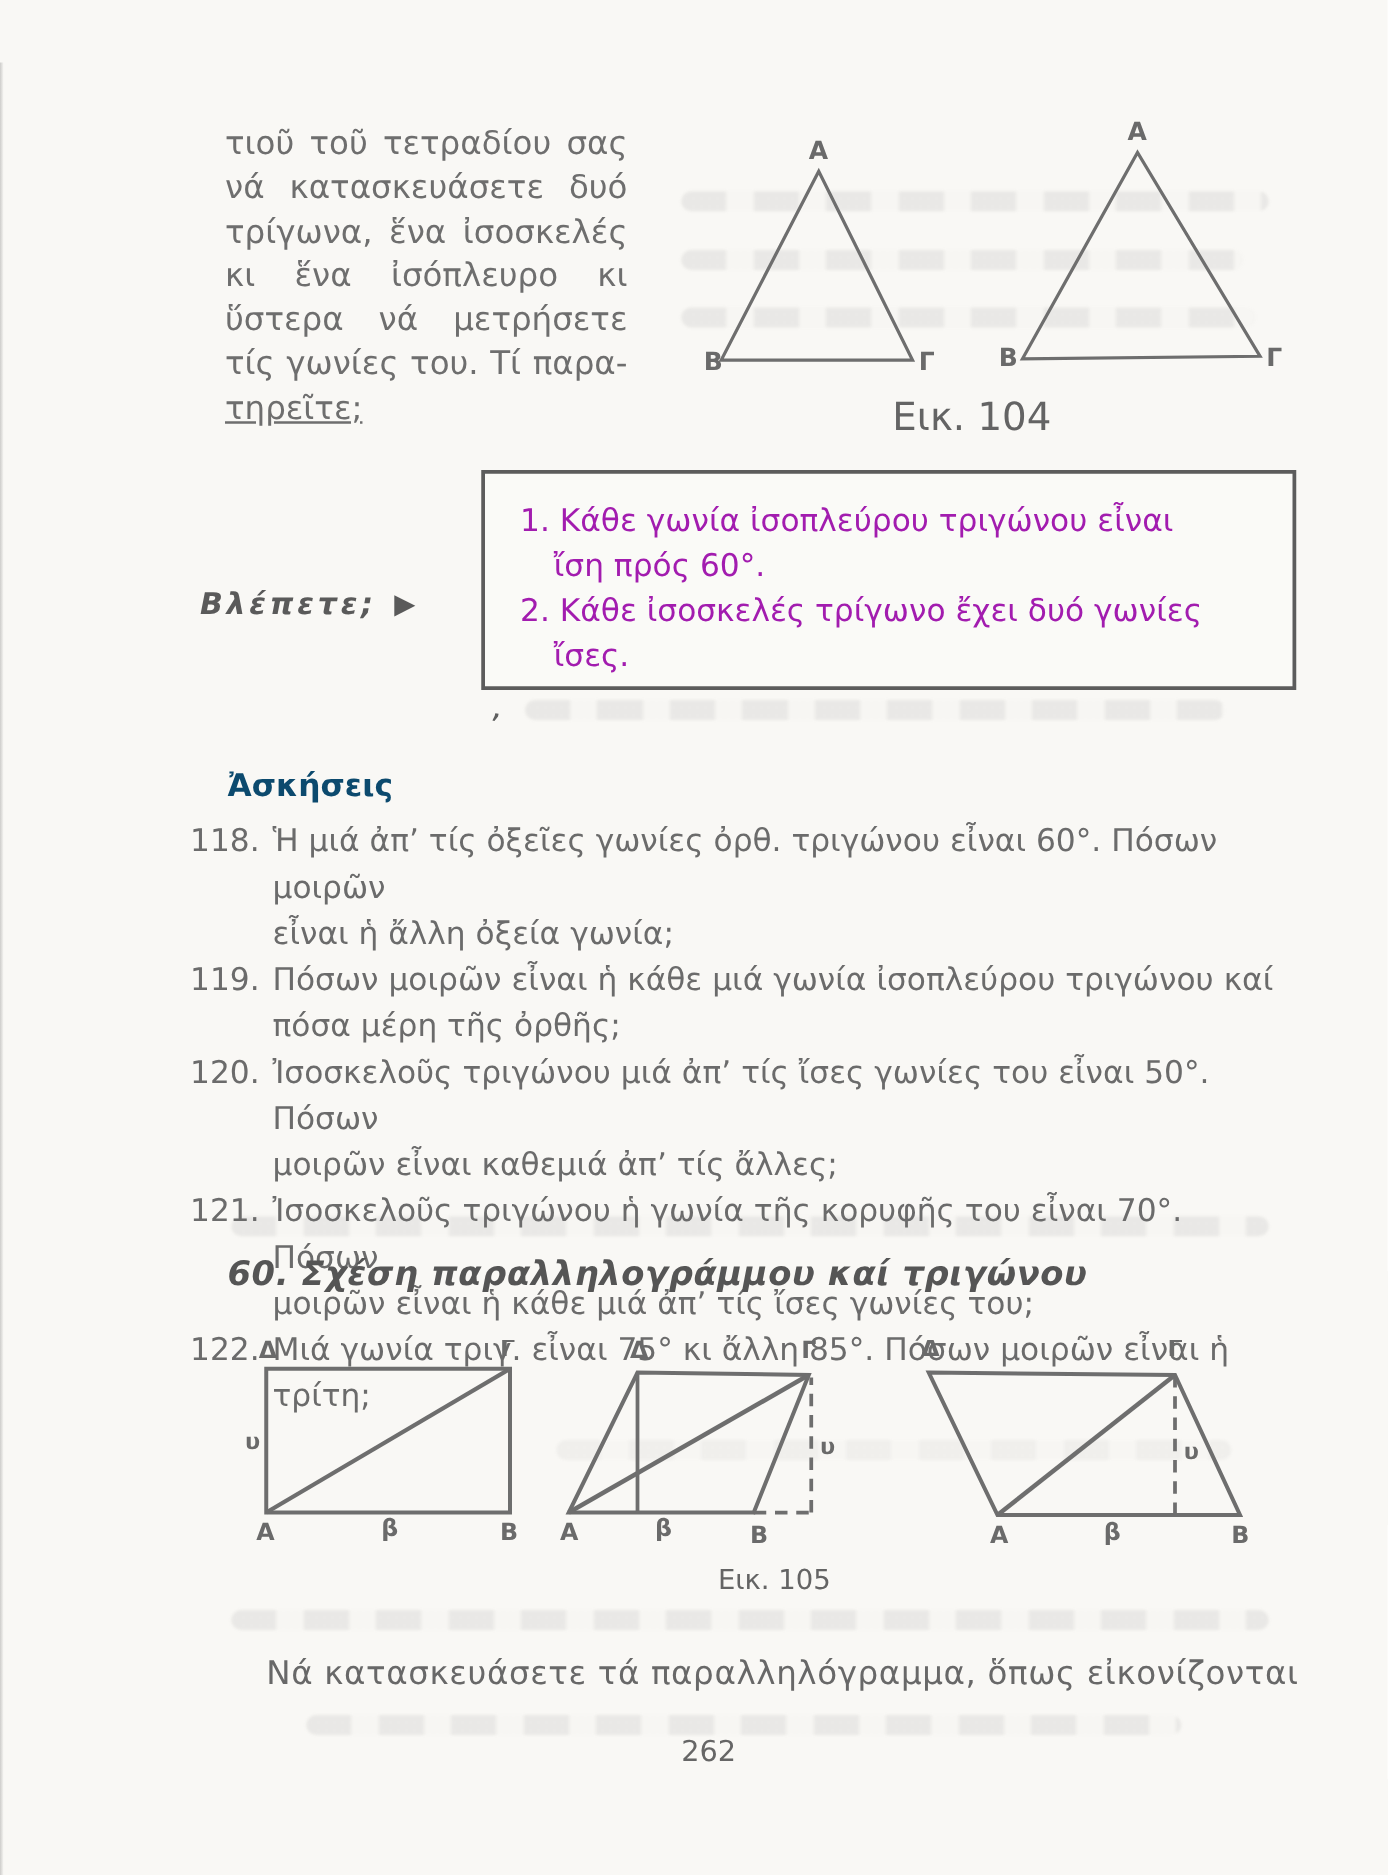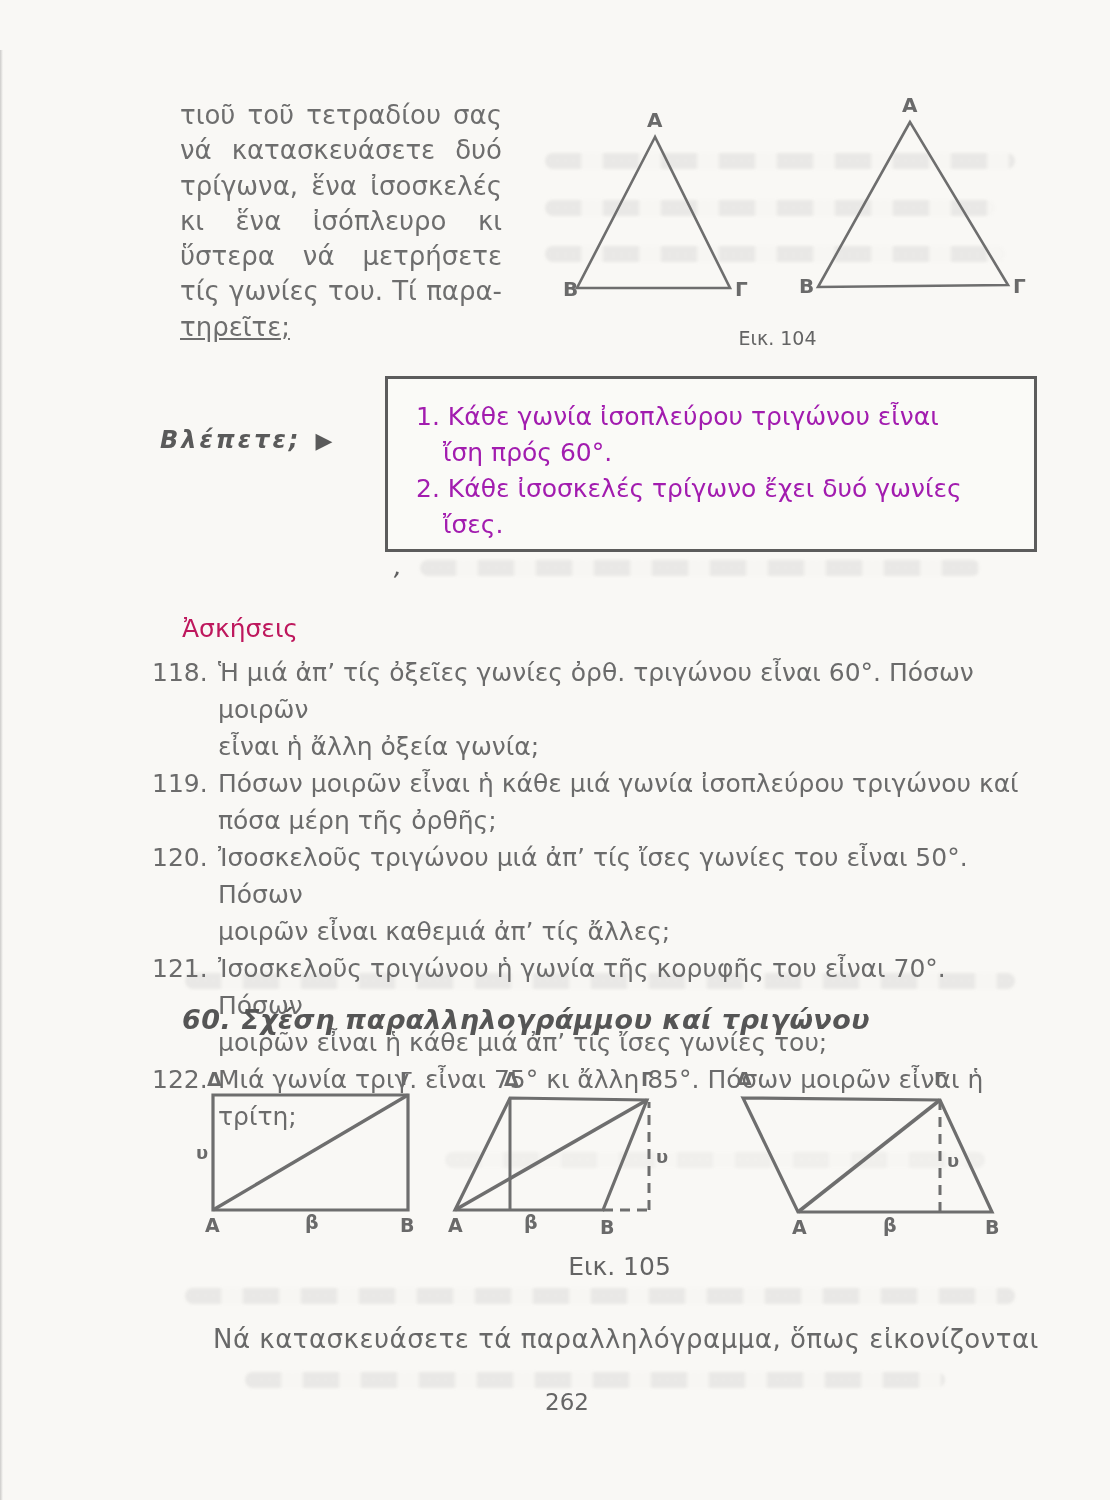--- a/index.html
+++ b/index.html
@@ -11,37 +11,37 @@
     color:#6b6b6b;
     overflow:hidden;
   }
   .abs{position:absolute;}
   
   .intro{left:180px;top:98px;width:322px;font-size:26px;line-height:35.3px;color:#6e6e6e;}
   .intro .ln{text-align:justify;text-align-last:justify;}
   .intro .ln.last{text-align-last:left;text-decoration:underline;}
   
   svg text{fill:#6a6a6a;font-family:"DejaVu Sans",sans-serif;font-weight:bold;}
-  .fig104-caption{left:690px;top:316px;width:175px;text-align:center;font-size:19px;color:#646464;margin-top:11px;}
+  .fig104-caption{left:690px;top:316px;width:175px;text-align:center;font-size:31px;color:#646464;}
   
-  .see-label{left:160px;top:426px;font-size:24px;font-weight:bold;font-style:italic;letter-spacing:3px;color:#5a5a5a;display:flex;align-items:center;gap:14px;}
+  .see-label{left:160px;top:469px;font-size:24px;font-weight:bold;font-style:italic;letter-spacing:3px;color:#5a5a5a;display:flex;align-items:center;gap:14px;}
   .see-arrow{font-style:normal;font-size:22px;letter-spacing:0;color:#5a5a5a;}
   .see-box{left:385px;top:376px;width:608px;height:150px;border:3px solid #5c5c5c;background:rgba(255,255,255,0.25);padding:20px 10px 0 28px;font-size:25px;line-height:36px;color:#a21caf;}
   .see-box .indent{padding-left:27px;}
   .stray-comma{left:394px;top:551px;font-size:26px;color:#5f5f5f;transform:rotate(12deg);}
   
-  .ex-heading{left:182px;top:614px;font-size:25px;font-weight:normal;color:#be185d;}
+  .ex-heading{left:182px;top:614px;font-size:25px;font-weight:bold;color:#0c4a6e;}
   .ex-list{left:152px;top:654px;width:884px;font-size:25px;line-height:37px;color:#6b6b6b;}
   .ex-item{display:flex;}
   .ex-num{width:58px;flex:0 0 58px;margin-right:8px;}
   .ex-lines{flex:1;}
   
   .sec60{left:182px;top:1004px;font-size:27px;font-weight:bold;font-style:italic;color:#555;letter-spacing:0.5px;}
   
-  .fig105-caption{left:527px;top:1252px;width:185px;text-align:center;font-size:25px;color:#646464;}
+  .fig105-caption{left:527px;top:1252px;width:185px;text-align:center;font-size:22px;color:#646464;}
   .closing{left:213px;top:1324px;font-size:26px;letter-spacing:0.5px;color:#686868;}
   .pageno{left:545px;top:1389px;width:110px;font-size:23px;color:#666;}
   
   .ghost{height:16px;filter:blur(1.4px);
     background:repeating-linear-gradient(90deg, rgba(125,125,125,0.12) 0 36px, rgba(125,125,125,0.02) 36px 58px);
     border-radius:8px;}
   .edge-shadow{left:0;top:50px;width:3px;height:1450px;background:linear-gradient(90deg,rgba(90,90,90,0.28),rgba(90,90,90,0));}
 </style>
 </head>
 <body>

